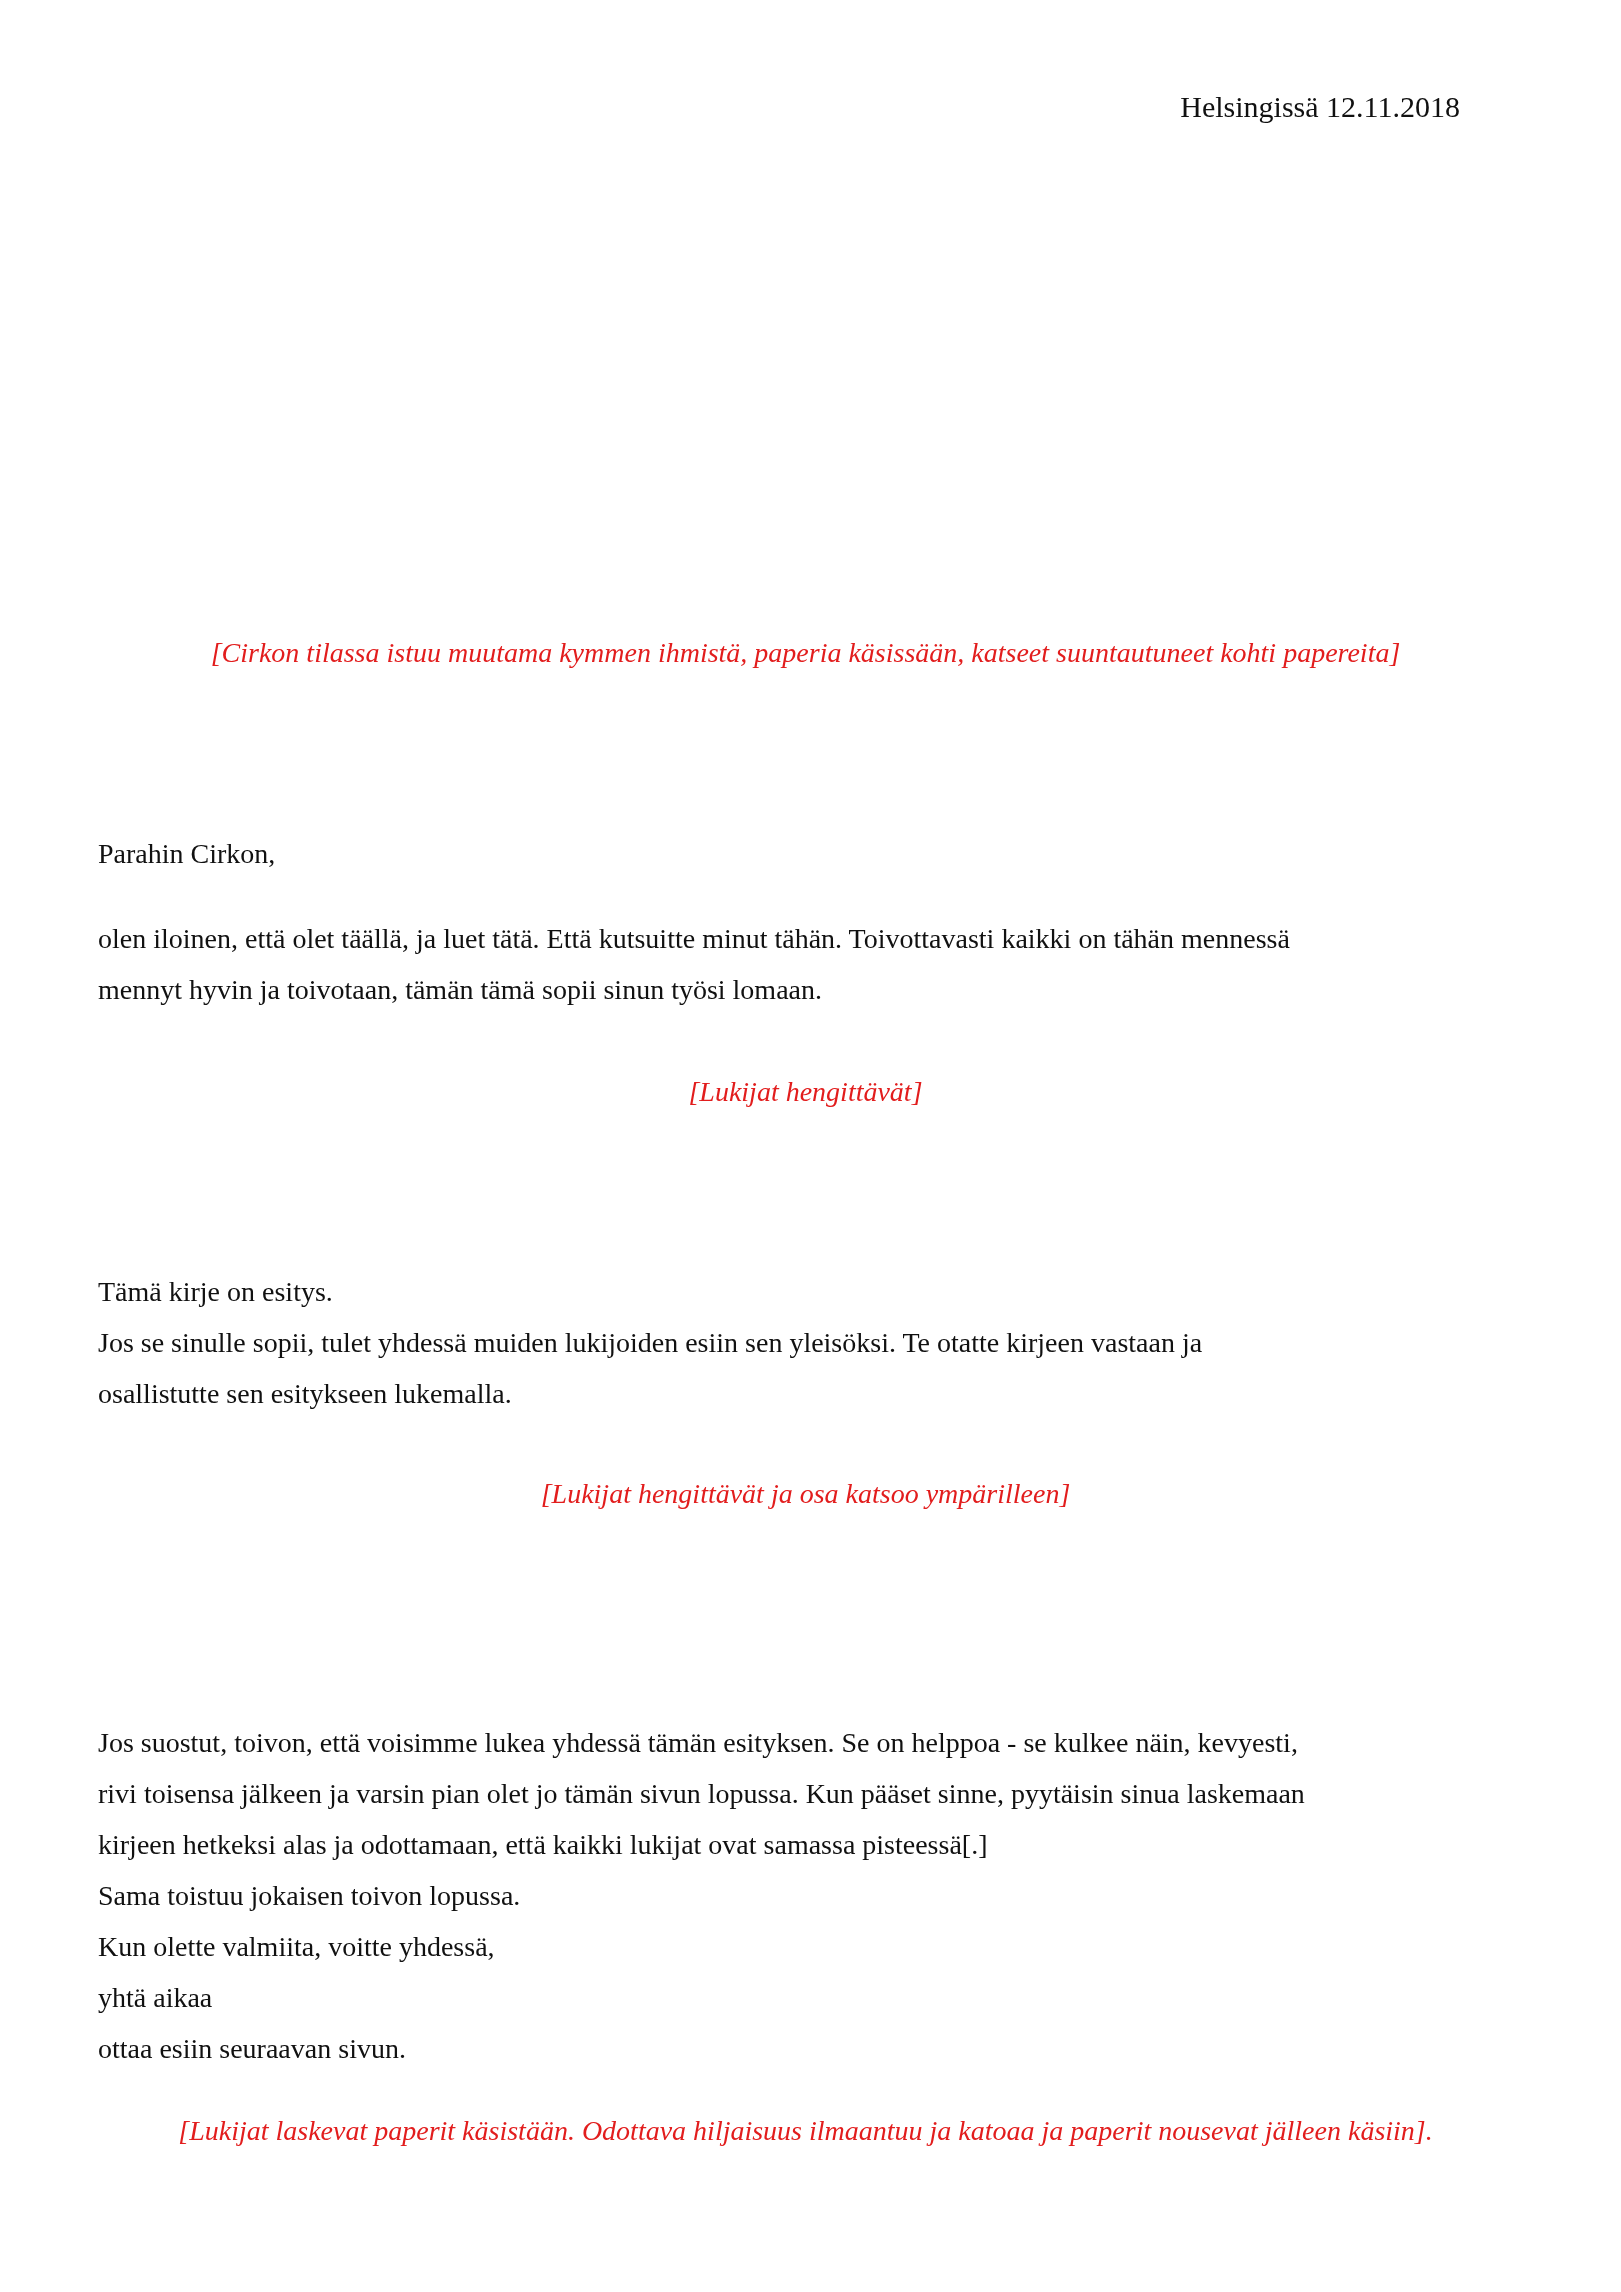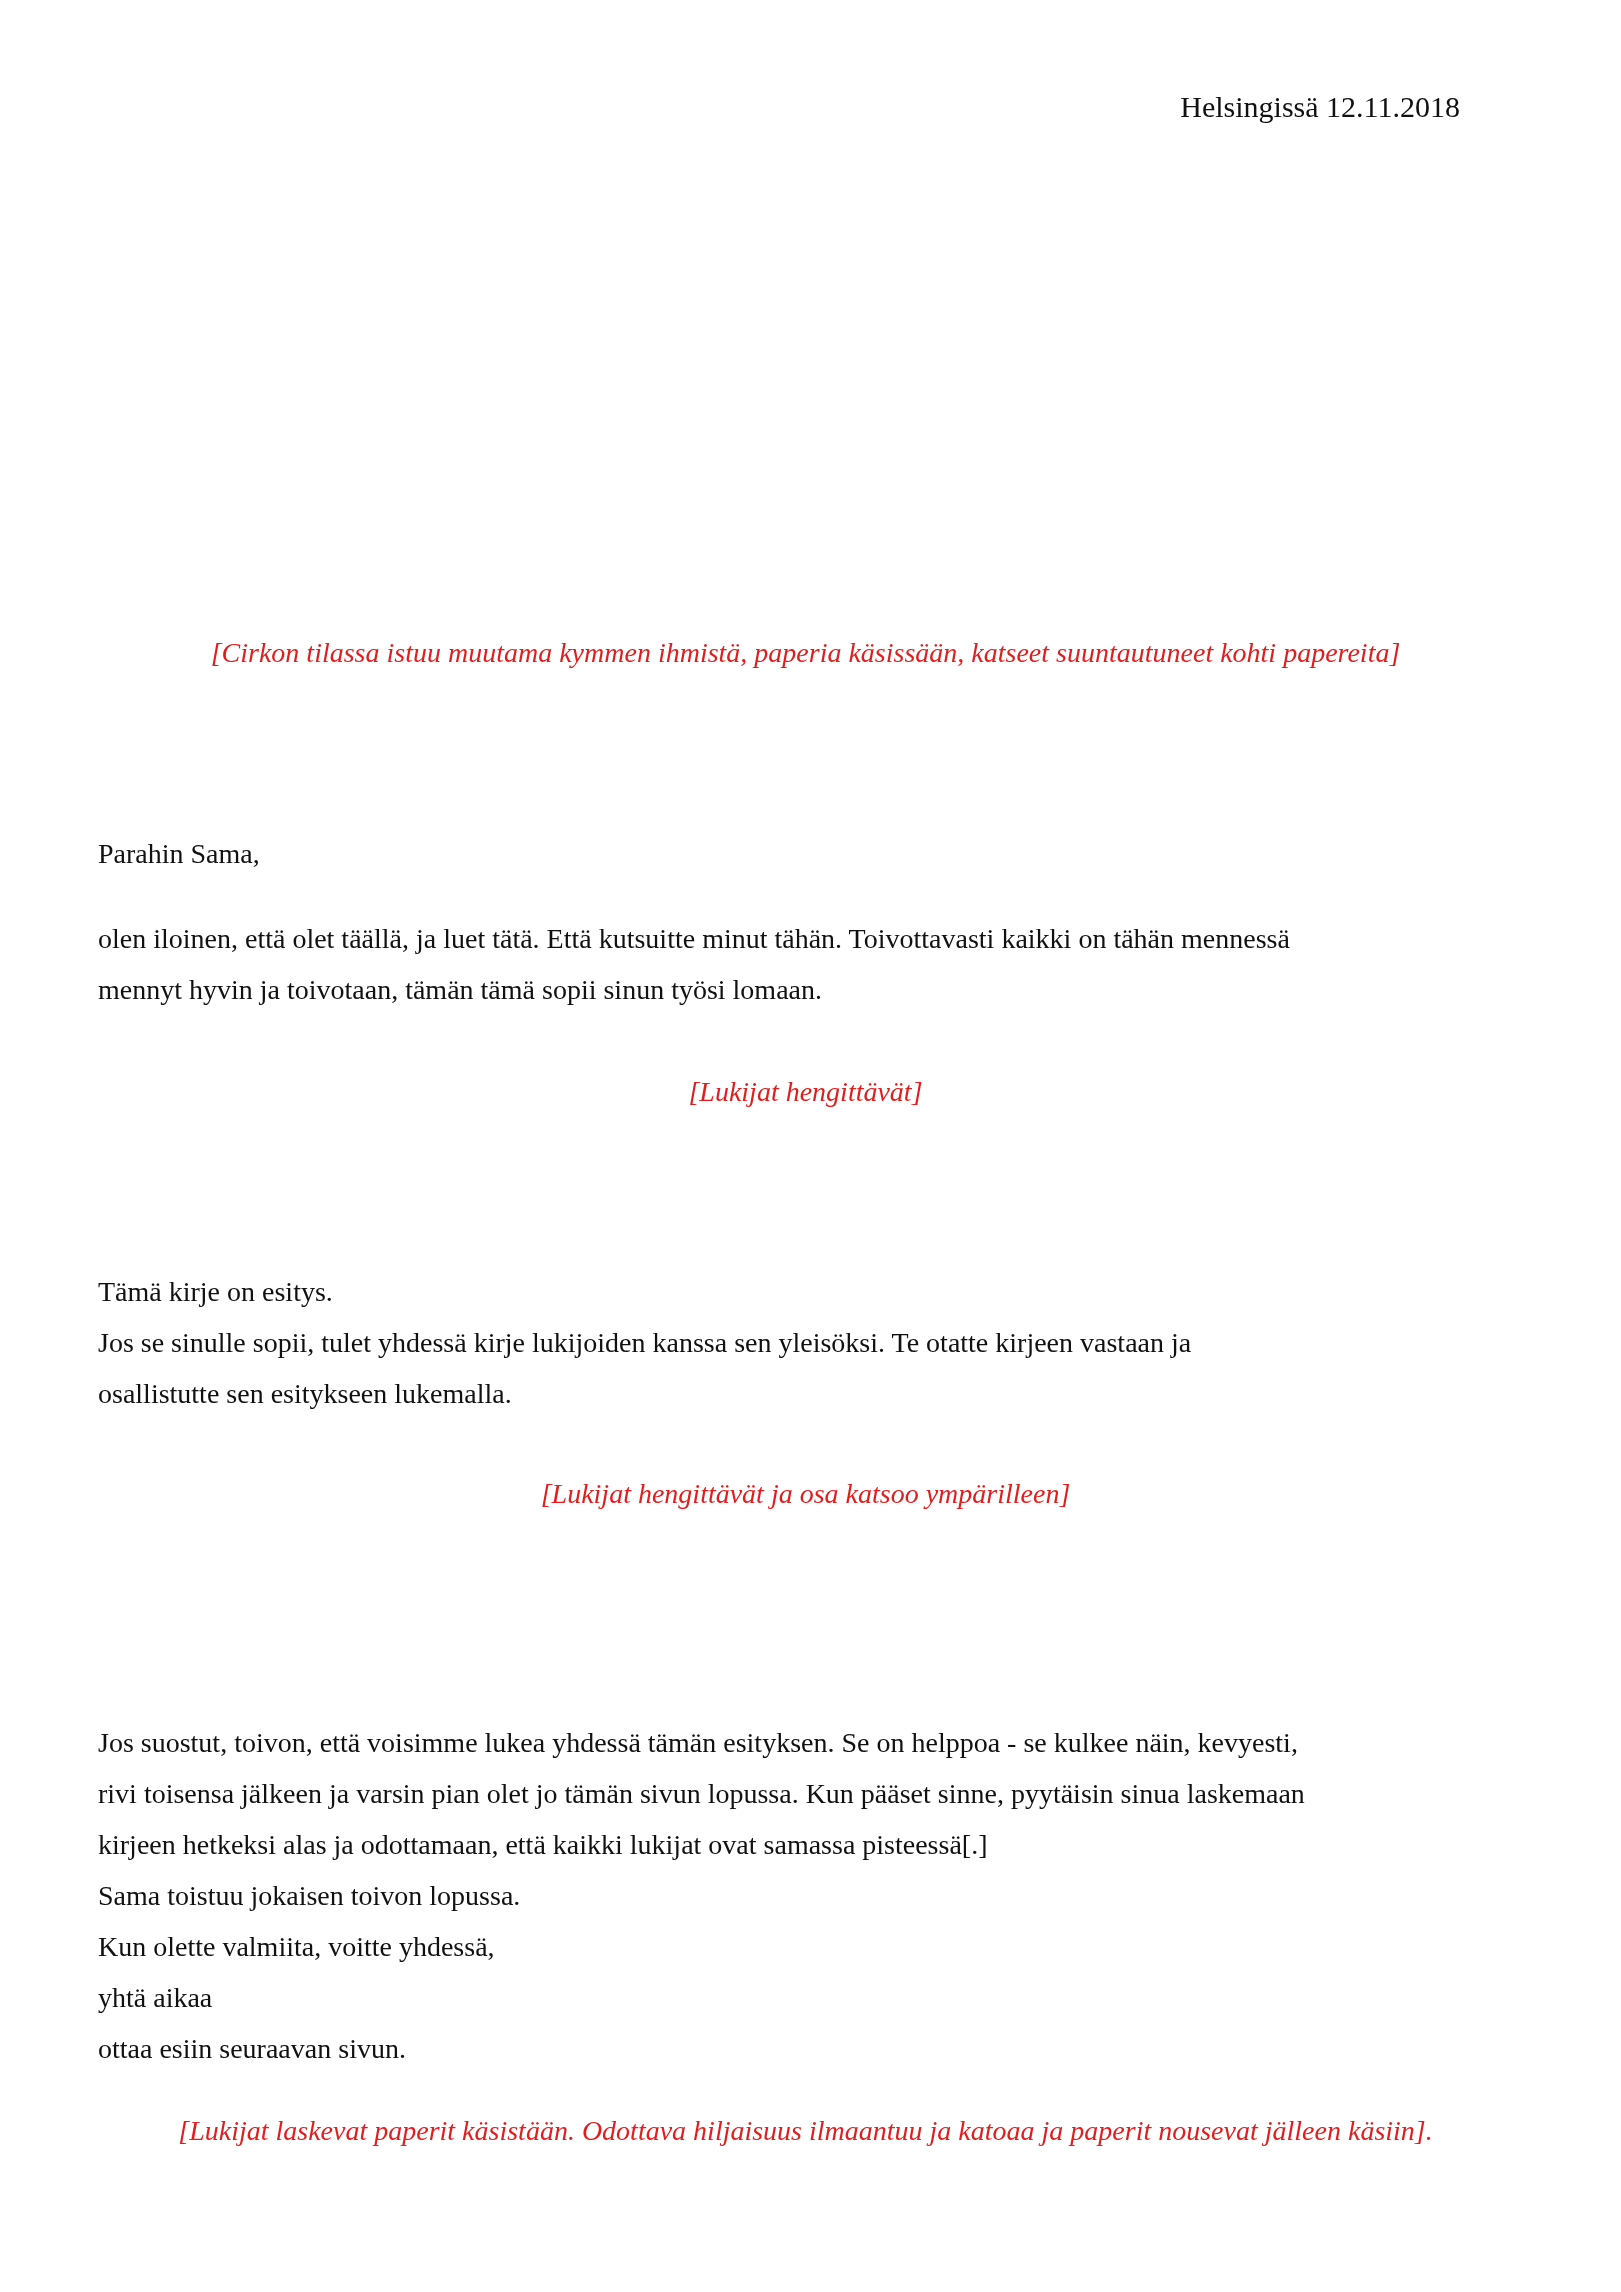--- a/index.html
+++ b/index.html
@@ -51,32 +51,32 @@
 </head>
 <body>
 
 <div class="sheet">
   <div class="dateline">Helsingissä 12.11.2018</div>
   <div id="blocks">
       <div class="block stage" style="top: 627px;">
         <div class="line">[Cirkon tilassa istuu muutama kymmen ihmistä, paperia käsissään, katseet suuntautuneet kohti papereita]</div>
       </div>
       <div class="block body" style="top: 828px;">
-        <div class="line">Parahin Sama,</div>
+        <div class="line">Parahin Cirkon,</div>
       </div>
       <div class="block body" style="top: 913px;">
         <div class="line">olen iloinen, että olet täällä, ja luet tätä. Että kutsuitte minut tähän. Toivottavasti kaikki on tähän mennessä</div>
         <div class="line">mennyt hyvin ja toivotaan, tämän tämä sopii sinun työsi lomaan.</div>
       </div>
       <div class="block stage" style="top: 1066px;">
         <div class="line">[Lukijat hengittävät]</div>
       </div>
       <div class="block body" style="top: 1266px;">
         <div class="line">Tämä kirje on esitys.</div>
-        <div class="line">Jos se sinulle sopii, tulet yhdessä kirje lukijoiden kanssa sen yleisöksi. Te otatte kirjeen vastaan ja</div>
+        <div class="line">Jos se sinulle sopii, tulet yhdessä muiden lukijoiden esiin sen yleisöksi. Te otatte kirjeen vastaan ja</div>
         <div class="line">osallistutte sen esitykseen lukemalla.</div>
       </div>
       <div class="block stage" style="top: 1468px;">
         <div class="line">[Lukijat hengittävät ja osa katsoo ympärilleen]</div>
       </div>
       <div class="block body" style="top: 1717px;">
         <div class="line">Jos suostut, toivon, että voisimme lukea yhdessä tämän esityksen. Se on helppoa - se kulkee näin, kevyesti,</div>
         <div class="line">rivi toisensa jälkeen ja varsin pian olet jo tämän sivun lopussa. Kun pääset sinne, pyytäisin sinua laskemaan</div>
         <div class="line">kirjeen hetkeksi alas ja odottamaan, että kaikki lukijat ovat samassa pisteessä[.]</div>
         <div class="line">Sama toistuu jokaisen toivon lopussa.</div>

